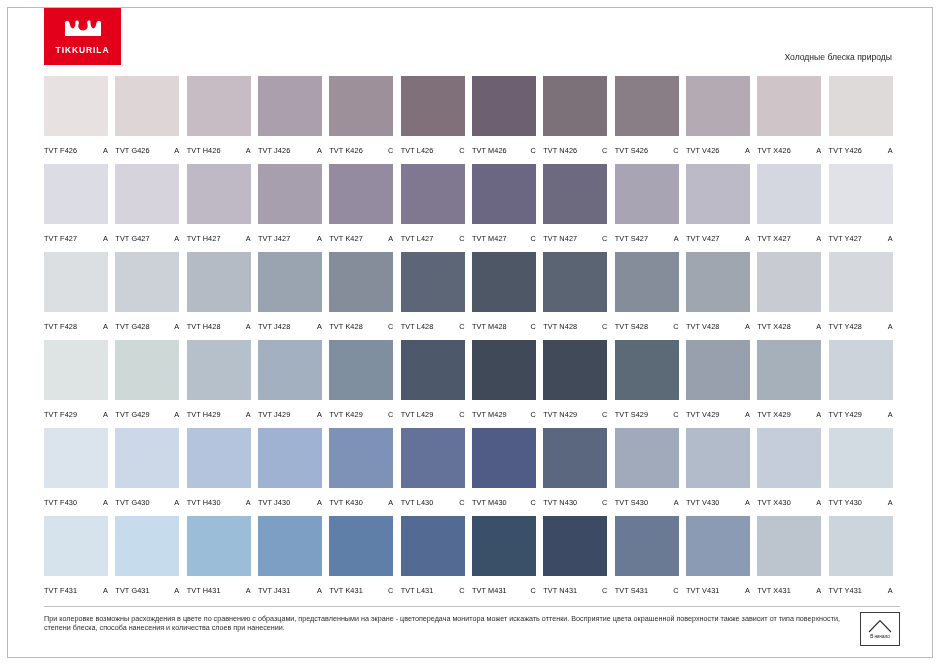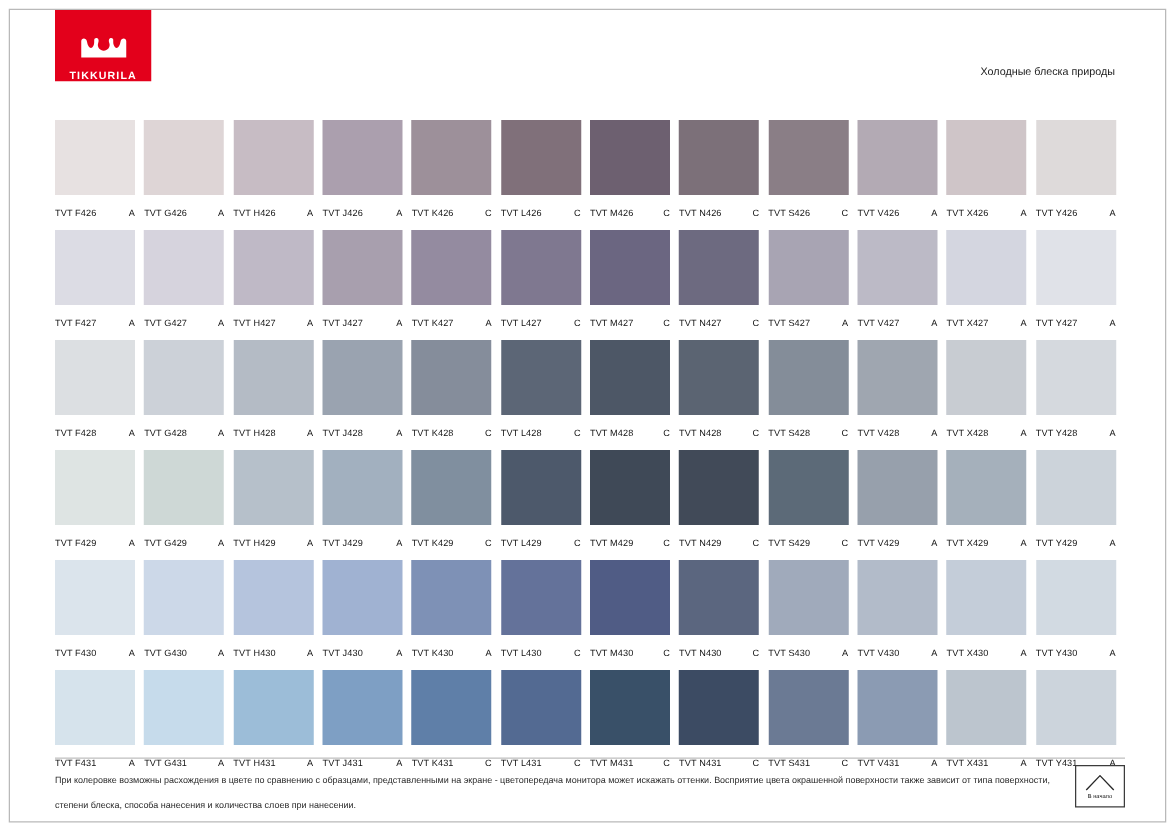--- a/index.html
+++ b/index.html
@@ -43,21 +43,21 @@
   .logo {
     position: absolute;
     left: 36px;
     top: 0px;
     width: 77px;
     height: 57px;
     background: #e3001b;
     display: flex;
     flex-direction: column;
     align-items: center;
-    justify-content: flex-end;
+    justify-content: flex-start;
   }
   .logo-crown {
     margin-top: 10px;
     width: 40px;
     height: 24px;
     display: block;
   }
   .logo-word {
     margin-top: 3px;
     color: #ffffff;
@@ -72,21 +72,21 @@
     top: 44px;
     font-size: 8.6px;
     color: #1d1d1d;
     white-space: nowrap;
   }
 
   
   .grid {
     position: absolute;
     left: 44px;
-    top: 96px;
+    top: 76px;
     width: 856px;
   }
   .row {
     display: flex;
     height: 88px;
     width: 856px;
   }
   .cell {
     width: 71.333px;
     box-sizing: border-box;
@@ -120,21 +120,21 @@
     width: 856px;
     height: 1px;
     background: #bfbfbf;
   }
   .footer-text {
     position: absolute;
     left: 44px;
     top: 614px;
     width: 800px;
     font-size: 7.2px;
-    line-height: 20px;
+    line-height: 9px;
     color: #2b2b2b;
   }
   .home-button {
     position: absolute;
     left: 860px;
     top: 612px;
     width: 40px;
     height: 34px;
     border: 1px solid #3c3c3c;
     box-sizing: border-box;

